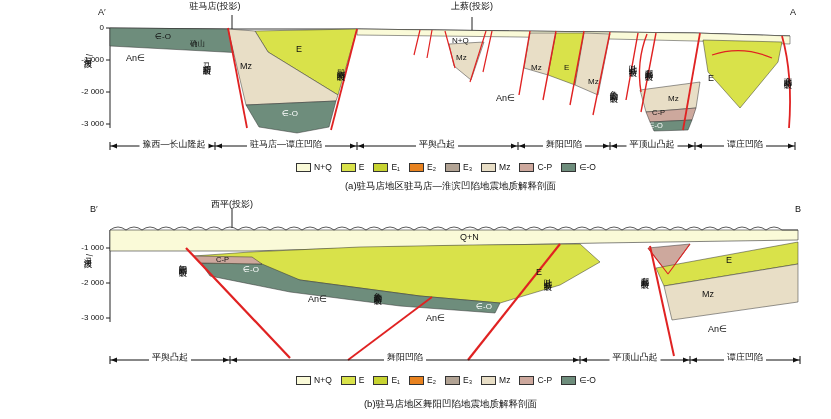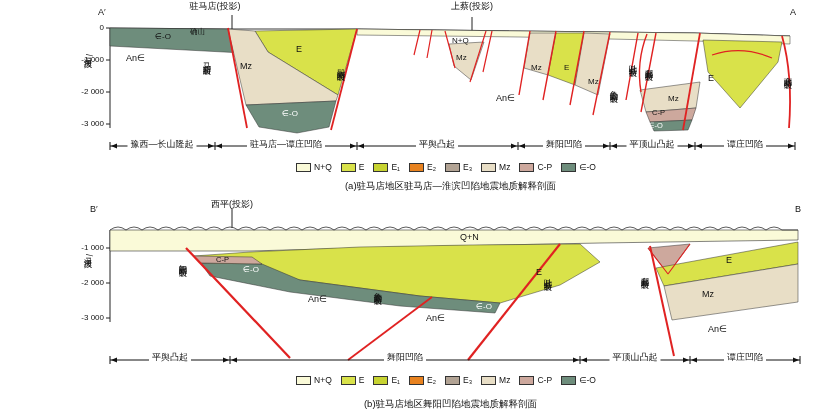--- a/index.html
+++ b/index.html
@@ -90,21 +90,21 @@
   <span class="lbl" style="left:790px;top:8px">A</span>
   <span class="lbl c" style="left:215px;top:2px">驻马店(投影)</span>
   <span class="lbl c" style="left:472px;top:2px">上蔡(投影)</span>
   <span class="vaxis" style="left:84px;top:52px">海拔/m</span>
   <span class="tick" style="top:24px">0</span>
   <span class="tick" style="top:56px">-1 000</span>
   <span class="tick" style="top:88px">-2 000</span>
   <span class="tick" style="top:120px">-3 000</span>
 
   <span class="lbl s8" style="left:155px;top:33px">∈-O</span>
-  <span class="lbl s7" style="left:190px;top:28px">确山</span>
+  <span class="lbl s7" style="left:190px;top:40px">确山</span>
   <span class="lbl" style="left:126px;top:54px">An∈</span>
   <span class="vert" style="left:203px;top:56px">马店断裂</span>
   <span class="lbl" style="left:240px;top:62px">Mz</span>
   <span class="lbl" style="left:296px;top:45px">E</span>
   <span class="vert" style="left:337px;top:62px">殷湾断裂</span>
   <span class="lbl w s8" style="left:282px;top:110px">∈-O</span>
   <span class="lbl s8" style="left:452px;top:37px">N+Q</span>
   <span class="lbl s8" style="left:456px;top:54px">Mz</span>
   <span class="lbl" style="left:496px;top:94px">An∈</span>
   <span class="lbl s8" style="left:531px;top:64px">Mz</span>
@@ -112,21 +112,21 @@
   <span class="lbl s8" style="left:588px;top:78px">Mz</span>
   <span class="vert s8" style="left:610px;top:84px">鲁山断裂</span>
   <span class="vert s8" style="left:629px;top:58px">叶县断裂</span>
   <span class="vert s8" style="left:645px;top:62px">襄郏断裂</span>
   <span class="lbl s8" style="left:668px;top:95px">Mz</span>
   <span class="lbl s7" style="left:652px;top:109px">C-P</span>
   <span class="lbl s7 w" style="left:648px;top:122px">∈-O</span>
   <span class="lbl" style="left:708px;top:74px">E</span>
   <span class="vert s8" style="left:784px;top:70px">商水断裂</span>
 
-  <span class="zone" style="left:162px;top:140px">豫西—长山隆起</span>
+  <span class="zone" style="left:174px;top:140px">豫西—长山隆起</span>
   <span class="zone" style="left:286px;top:140px">驻马店—谭庄凹陷</span>
   <span class="zone" style="left:437px;top:140px">平舆凸起</span>
   <span class="zone" style="left:564px;top:140px">舞阳凹陷</span>
   <span class="zone" style="left:652px;top:140px">平顶山凸起</span>
   <span class="zone" style="left:745px;top:140px">谭庄凹陷</span>
 
   <div class="legend" style="top:163px">
     <div class="li">
         <div class="sw" style="background-color: rgb(250, 250, 216);"></div>
         <span>N+Q</span>

